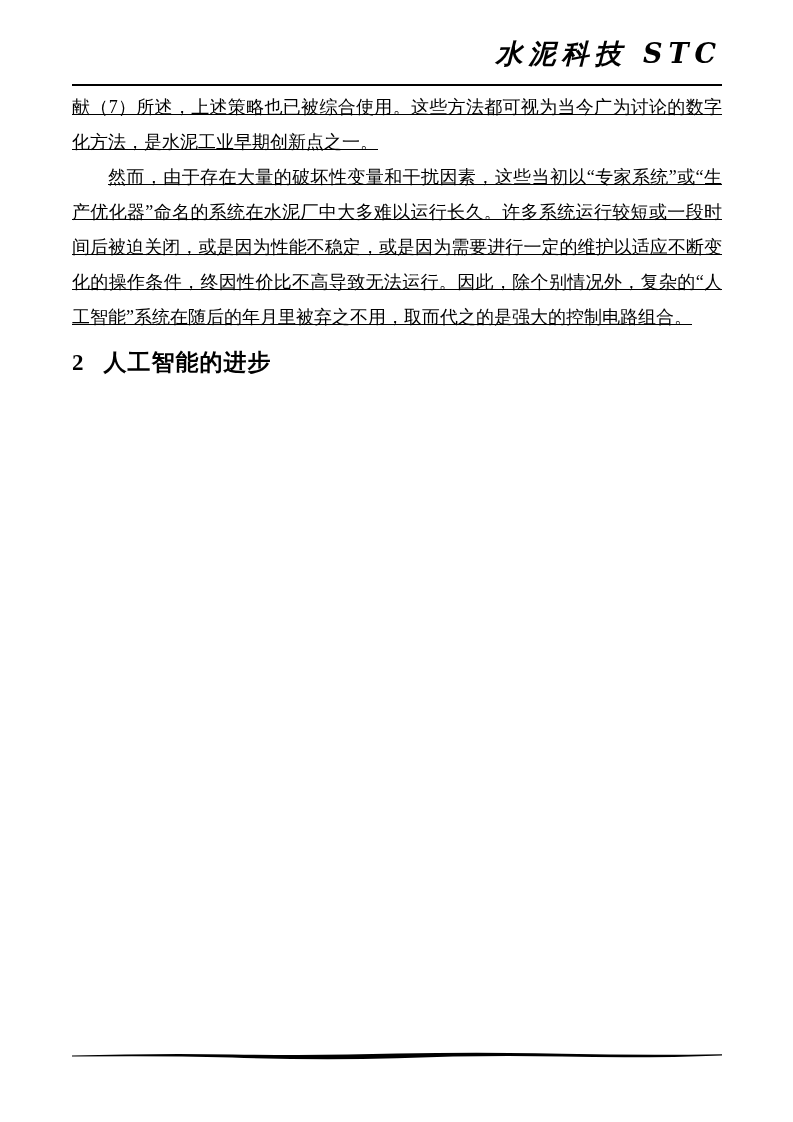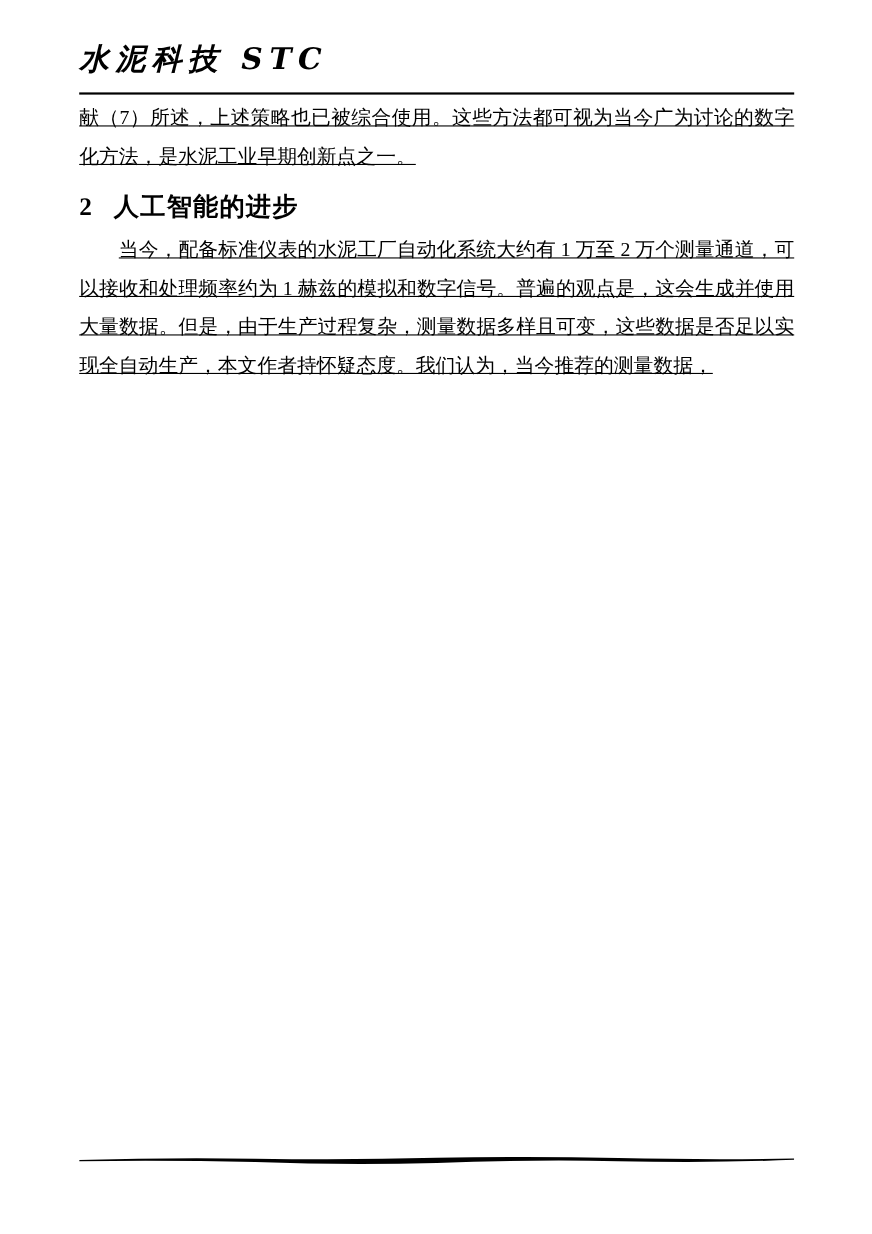--- a/index.html
+++ b/index.html
@@ -12,21 +12,21 @@
     background: #ffffff;
     color: #000;
     font-family: "Liberation Serif", "DejaVu Serif", serif;
     overflow: hidden;
   }
   .header {
     position: absolute;
     top: 36px;
     left: 72px;
     width: 650px;
-    text-align: left;
+    text-align: right;
   }
   .journal-title {
     font-family: "DejaVu Serif", "Liberation Serif", serif;
     font-style: italic;
     font-weight: bold;
     font-size: 27px;
     letter-spacing: 6px;
     white-space: nowrap;
   }
   .header-rule {
@@ -100,29 +100,29 @@
   <div class="header">
     <span class="journal-title">水泥科技 STC</span>
   </div>
 
   <div class="header-rule"></div>
 
   <div class="content">
 
     <p class="para no-indent">献（7）所述，上述策略也已被综合使用。这些方法都可视为当今广为讨论的数字化方法，是水泥工业早期创新点之一。</p>
 
+    <p class="para">然而，由于存在大量的破坏性变量和干扰因素，这些当初以“专家系统”或“生产优化器”命名的系统在水泥厂中大多难以运行长久。许多系统运行较短或一段时间后被迫关闭，或是因为性能不稳定，或是因为需要进行一定的维护以适应不断变化的操作条件，终因性价比不高导致无法运行。因此，除个别情况外，复杂的“人工智能”系统在随后的年月里被弃之不用，取而代之的是强大的控制电路组合。</p>
 
     <h2 class="section-heading">
       <span class="h-num">2</span><span class="h-title">人工智能的进步</span>
     </h2>
 
 
 
 
-    <p class="para">当今，配备标准仪表的水泥工厂自动化系统大约有 1 万至 2 万个测量通道，可以接收和处理频率约为 1 赫兹的模拟和数字信号。普遍的观点是，这会生成并使用大量数据。但是，由于生产过程复杂，测量数据多样且可变，这些数据是否足以实现全自动生产，本文作者持怀疑态度。我们认为，当今推荐的测量数据，</p>
 
   </div>
 
   <div class="footer-rule">
     <svg width="650" height="10" viewBox="0 0 650 10" xmlns="http://www.w3.org/2000/svg" aria-hidden="true">
       <path fill="#000000" d="
         M0,4.6
         Q80,2.2 160,3.4
         Q245,4.8 325,2.6
         Q410,0.8 490,2.8

